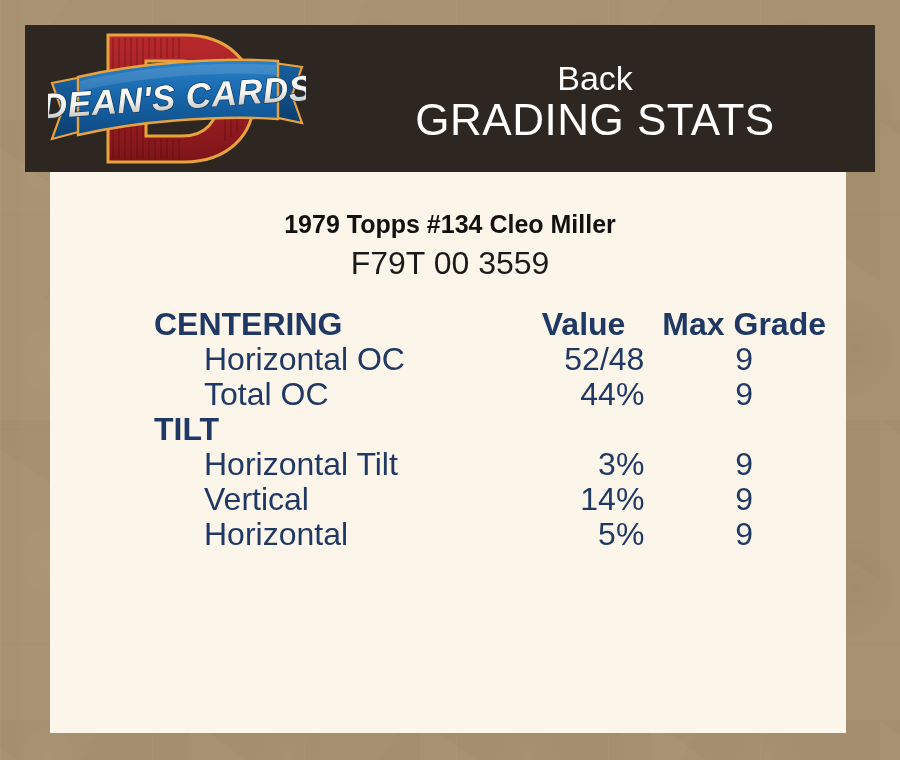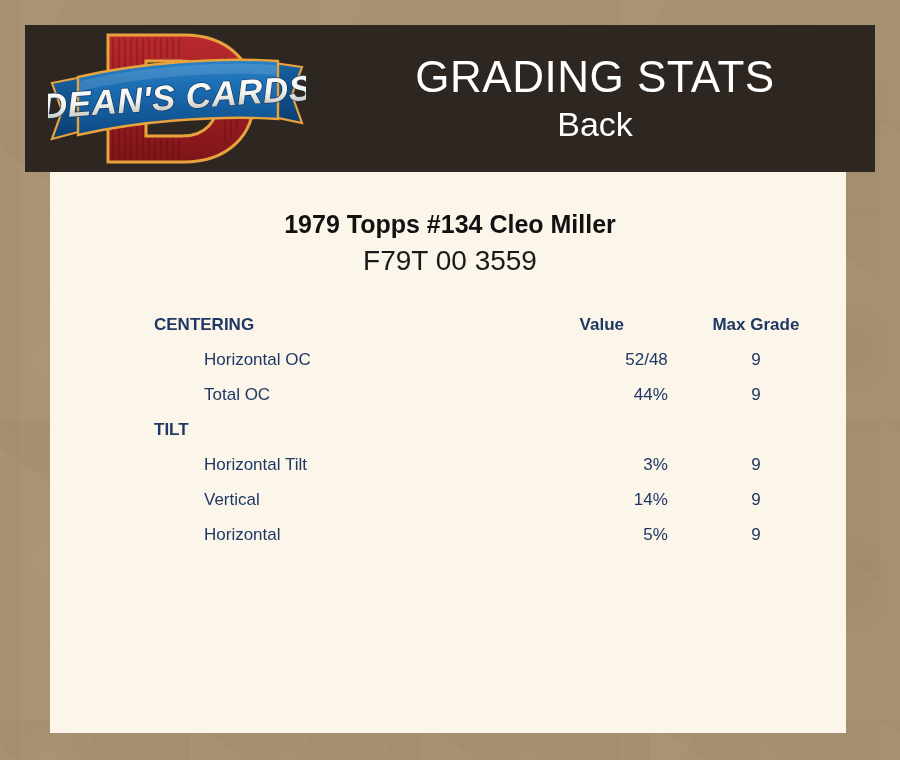--- a/index.html
+++ b/index.html
@@ -124,41 +124,41 @@
   }
   #card-title {
     color: #111111;
     font-size: 25px;
     font-weight: bold;
     line-height: 1.15;
     white-space: nowrap;
   }
   #card-code {
     color: #1a1a1a;
-    font-size: 28px;
+    font-size: 32px;
     font-weight: 400;
     line-height: 1.15;
     margin-top: 6px;
     white-space: nowrap;
   }
 
   
   #stats-table {
     position: absolute;
     left: 104px;
     top: 135px;
     width: 672px;
     border-collapse: collapse;
     color: #1f3864;
   }
   #stats-table td {
     padding: 0;
     height: 35px;
     vertical-align: middle;
-    font-size: 17px;
+    font-size: 32px;
     line-height: 35px;
     white-space: nowrap;
   }
   .col-label  { width: 352px; text-align: left; }
   .col-value  { width: 170px; text-align: right; padding-right: 18px !important; }
   .col-grade  { width: 150px; text-align: center; }
 
   .hdr-label { font-weight: bold; }
   .hdr-value { font-weight: bold; text-align: center; padding-right: 0 !important; }
   .hdr-grade { font-weight: bold; }
@@ -243,22 +243,22 @@
 
             <path d="M32 54 C92 40 170 34 228 38 L228 48 C170 44 92 50 32 64 Z" fill="#ffffff" opacity="0.12"></path>
           </g>
 
           <text x="130" y="82" text-anchor="middle" font-family="'Liberation Sans', sans-serif" font-size="35" font-weight="bold" font-style="italic" letter-spacing="0.5" fill="url(#wordGrad)" stroke="#143a61" stroke-width="1.4" paint-order="stroke" transform="rotate(-4 130 82)">DEAN'S CARDS</text>
         </svg>
       </div>
     </div>
 
     <div id="header-titles">
+      <div id="grading-subtitle">Back</div>
       <div id="grading-title">GRADING STATS</div>
-      <div id="grading-subtitle">Back</div>
     </div>
   </div>
 
   <div id="content-panel">
 
     <div id="card-title-block">
       <div id="card-title">1979 Topps #134 Cleo Miller</div>
       <div id="card-code">F79T 00 3559</div>
     </div>
 

